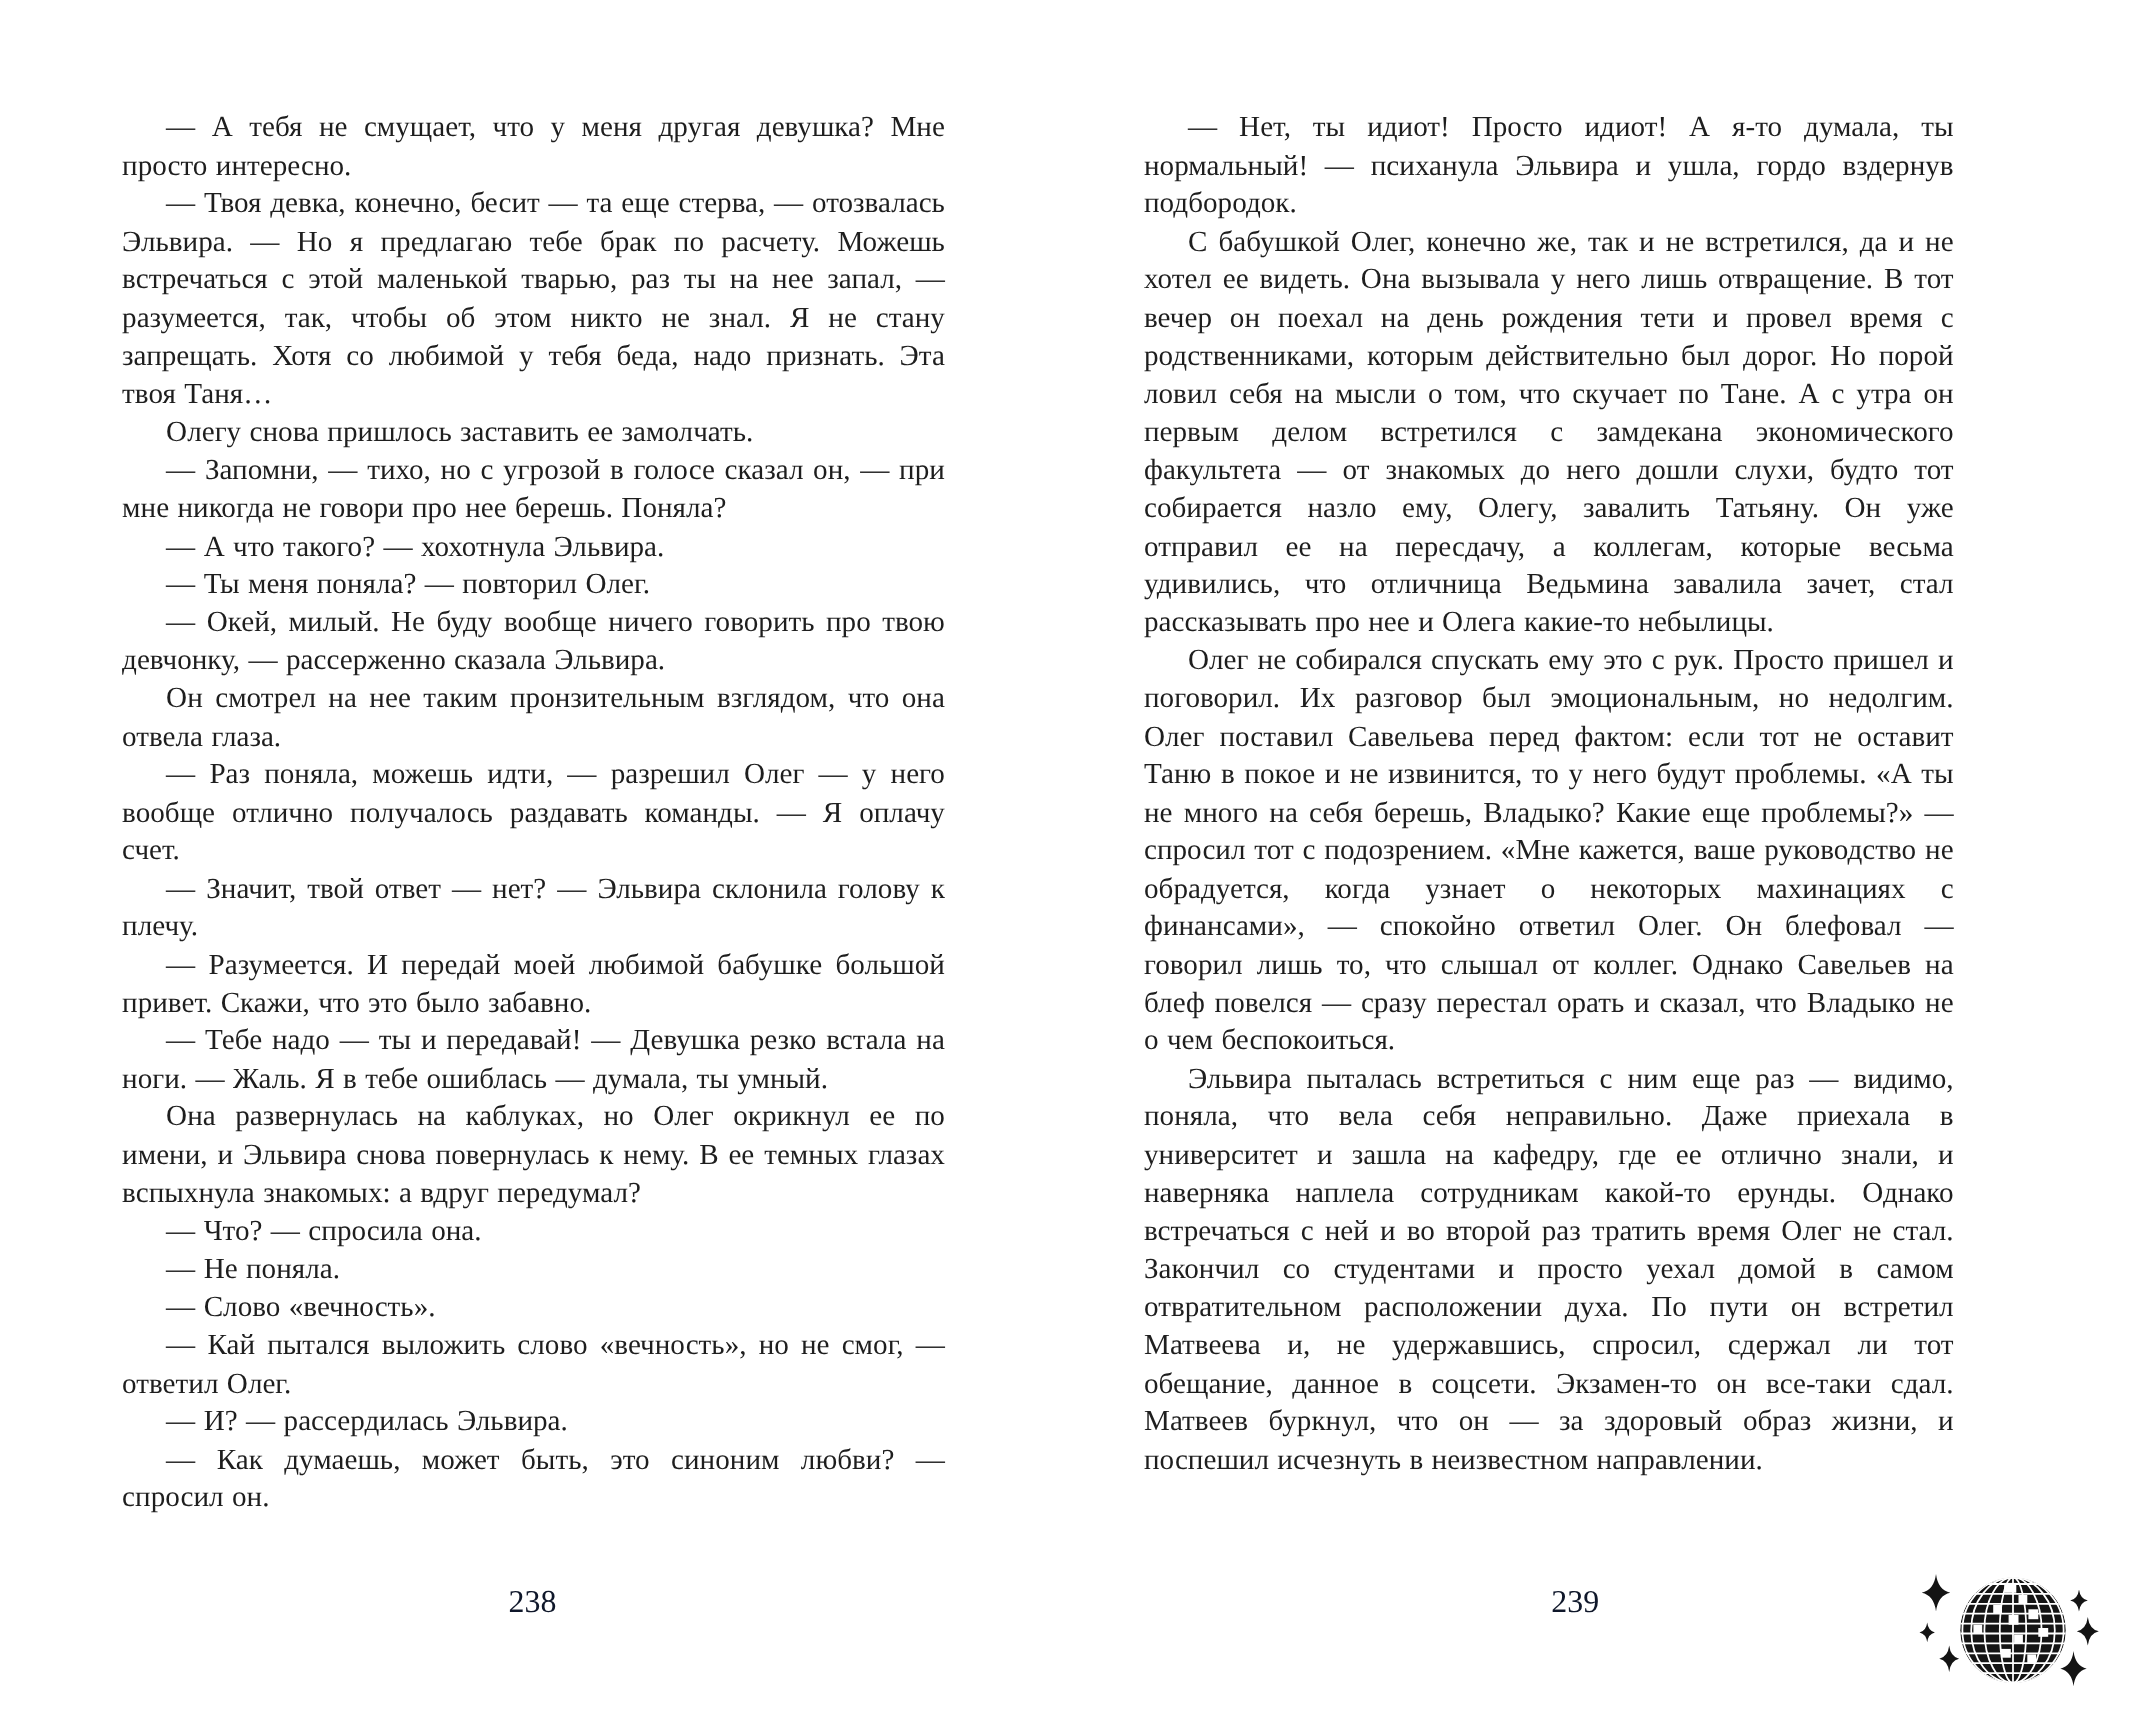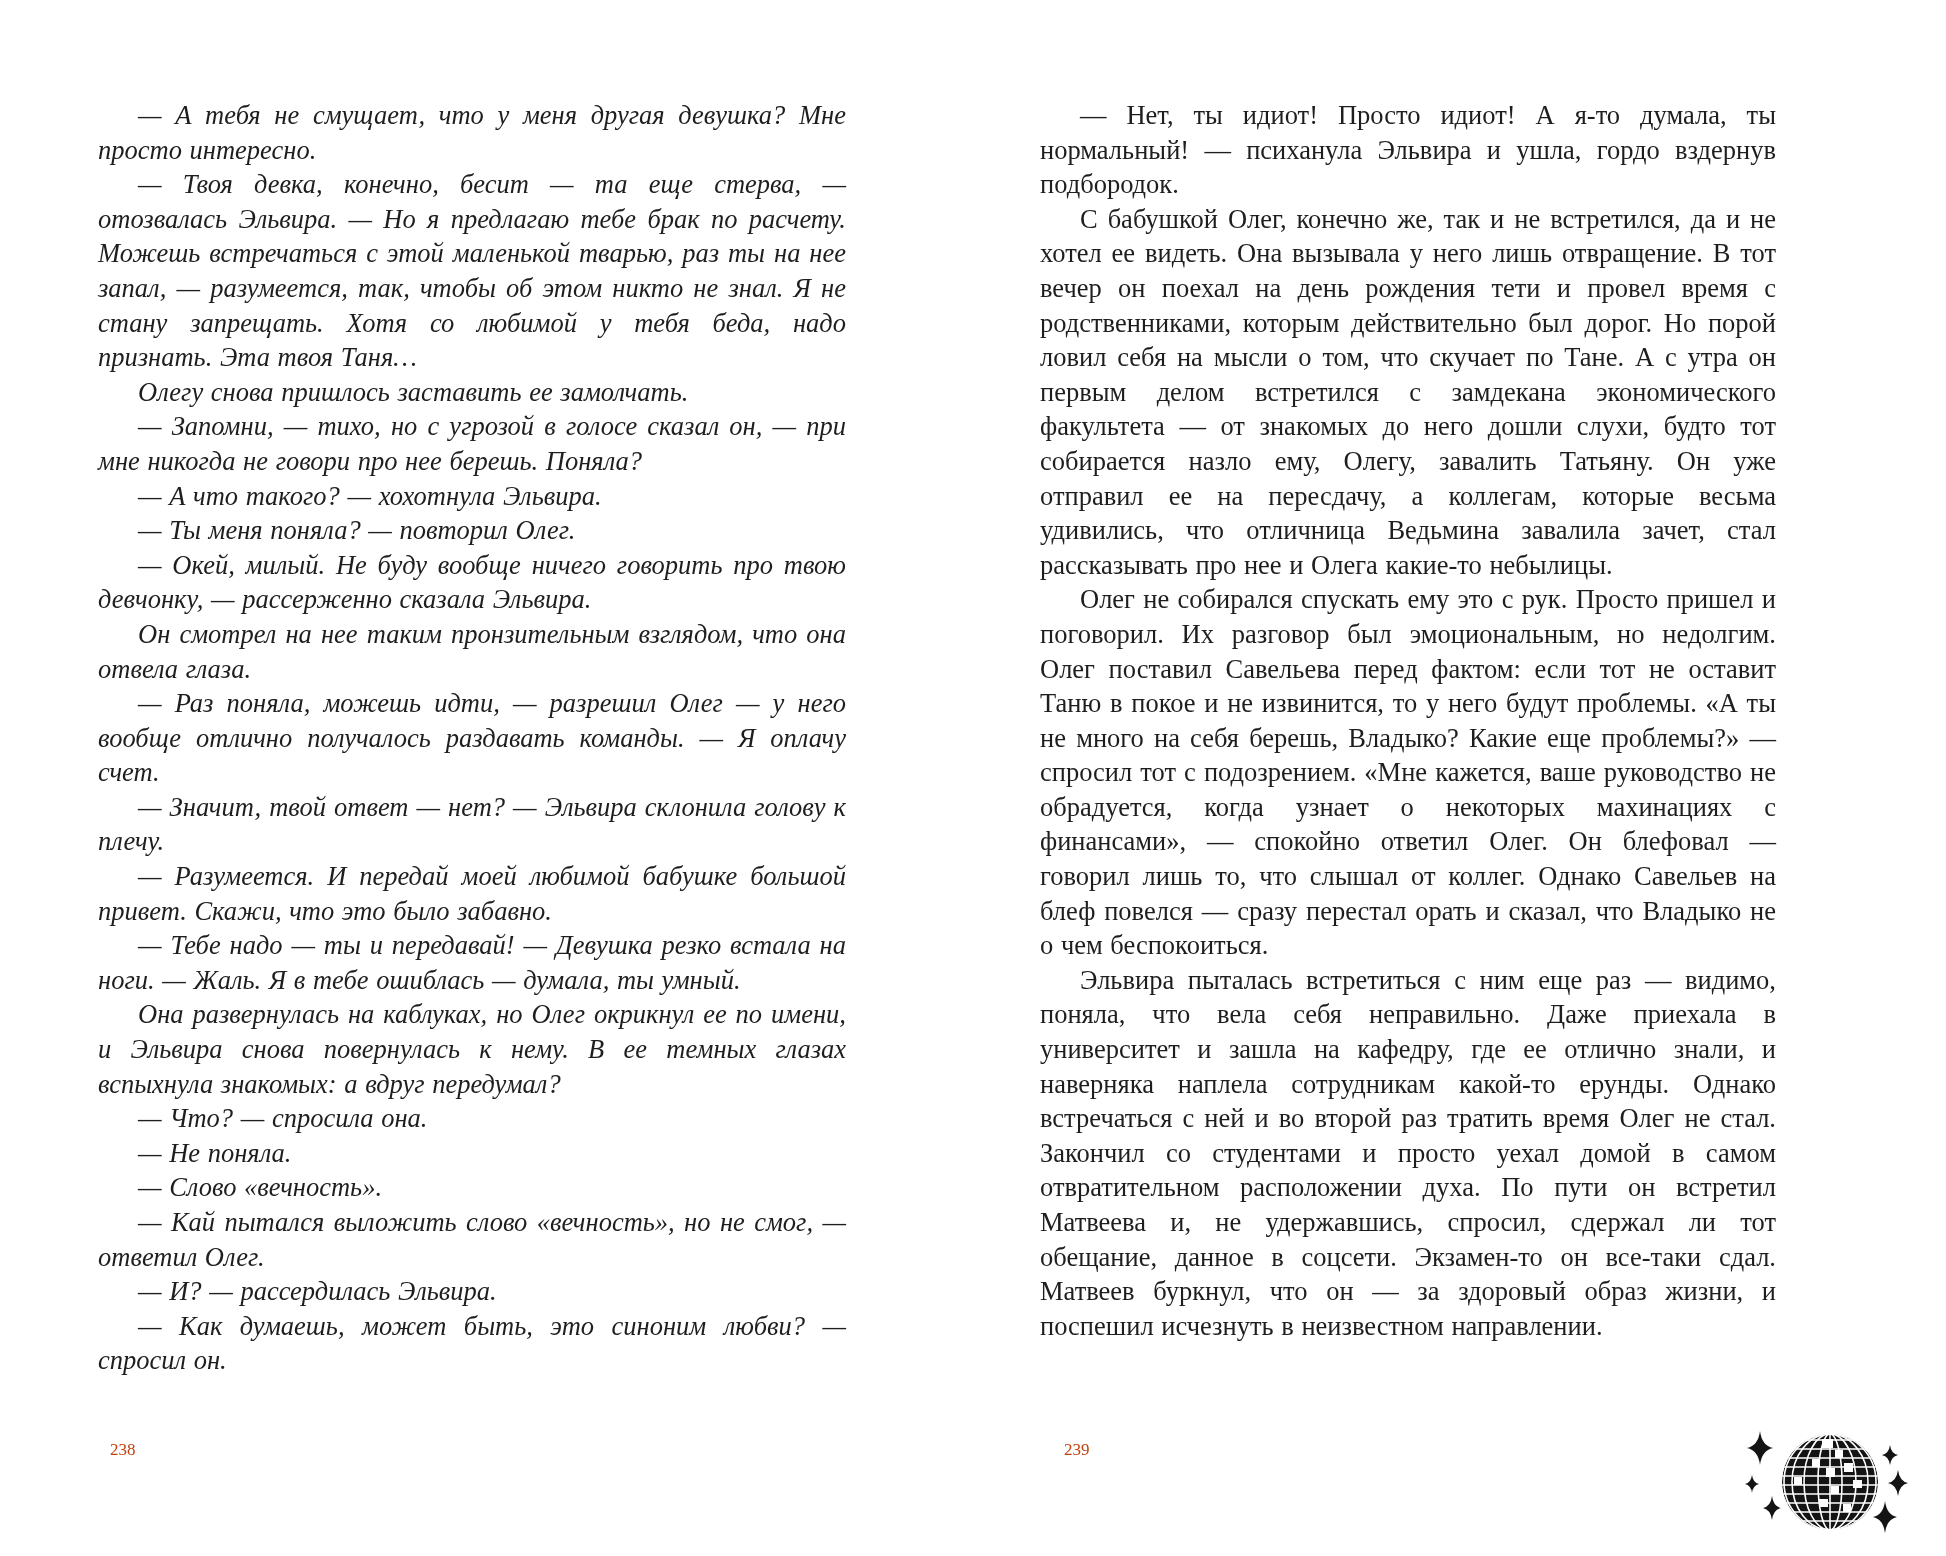--- a/index.html
+++ b/index.html
@@ -16,38 +16,39 @@
   }
   .spread {
     position: absolute;
     inset: 0;
     background: #ffffff;
   }
   .page {
     position: absolute;
     top: 98px;
   }
-  .page--left  { left: 98px;  width: 748px; font-style: italic; }
+  .page--left  { left: 111px;  width: 748px; }
   .page--right { left: 1040px; width: 736px; }
   .page-text p {
     margin: 0;
     padding: 0;
     text-indent: 40px;
     text-align: justify;
     text-justify: inter-word;
     font-size: 26.5px;
     line-height: 34.6px;
     color: #1e1e1e;
     word-spacing: 1px;
   }
   .page-number {
     position: absolute;
     top: 1440px;
-    font-size: 17px;
-    color: #c2410c;
+    font-size: 29px;
+    color: #0f172a;
+    text-align: center;
   }
   .page-number--left  { left: 110px;  width: 748px; }
   .page-number--right { left: 1064px; width: 736px; }
   .ornament {
     position: absolute;
     left: 1732px;
     top: 1406px;
     width: 184px;
     height: 150px;
   }

